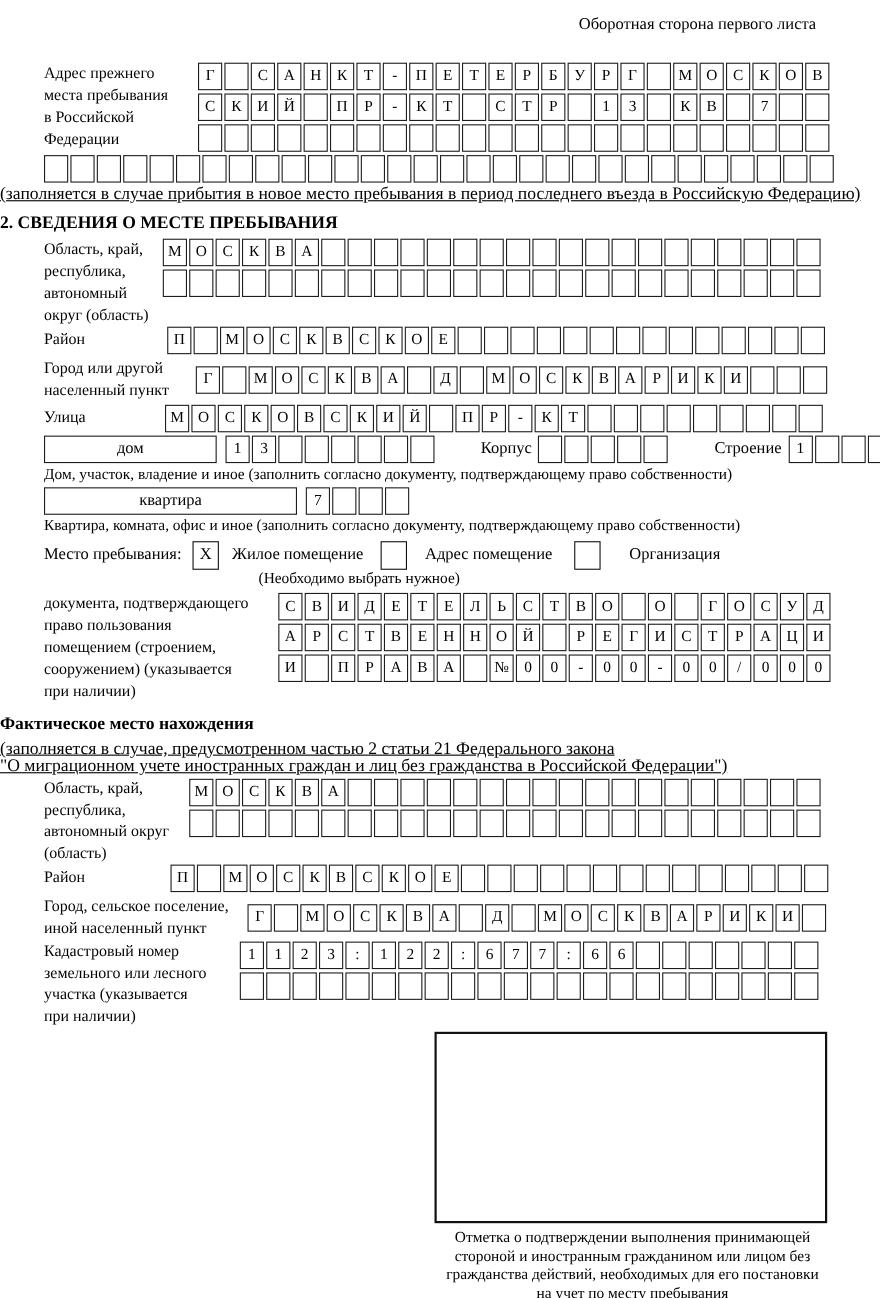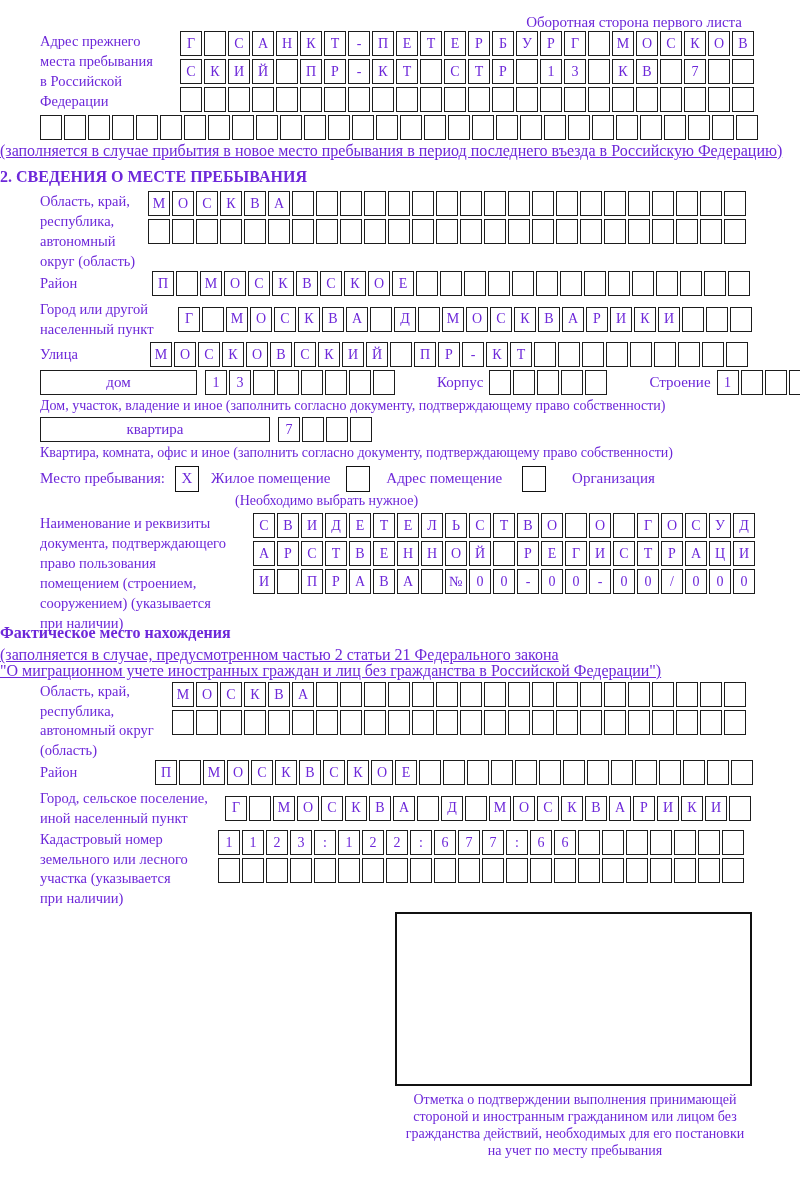--- a/index.html
+++ b/index.html
@@ -1,17 +1,17 @@
 <!DOCTYPE html>
 <html><head>
 <meta charset="utf-8">
 <style>
   html,body{margin:0;padding:0;background:#fff;}
   .page{
-    width:800px;height:1180px;background:#fff;color:#6d28d9;
+    width:800px;height:1180px;background:#fff;color:#000000;
     font-family:"Liberation Serif","DejaVu Serif",serif;
     overflow:hidden;position:relative;box-sizing:border-box;padding-top:14px;
   }
   .hdr{text-align:right;padding-right:58px;font-size:15px;line-height:17px;}
   .group{display:flex;margin-left:40px;align-items:flex-start;}
   .group.vcenter{align-items:center;}
   .lbl{flex:none;font-size:14.5px;line-height:20px;}
   .lbl div{white-space:nowrap;}
   .crow{display:flex;height:25px;margin-bottom:3px;}
   .cell{
@@ -39,21 +39,21 @@
   .h-cap{height:108px;overflow:visible;}
   .lh19 div{line-height:19.5px;}
 </style>
 </head>
 <body>
 
 <div class="page">
 
   <div class="hdr">Оборотная сторона первого листа</div>
 
-  <div class="group" style="">
+  <div class="group" style="margin-top:26px;">
     <div class="lbl" style="width:140px;">
       <div>Адрес прежнего</div>
       <div>места пребывания</div>
       <div>в Российской</div>
       <div>Федерации</div>
     </div>
     <div class="rows">
       <div class="crow">
           <div class="cell">Г</div>
           <div class="cell"></div>
@@ -377,21 +377,20 @@
     <span style="margin-left:12px;">Жилое помещение</span>
     <span class="chk" style="margin-left:16px;"></span>
     <span style="margin-left:16px;">Адрес помещение</span>
     <span class="chk" style="margin-left:20px;"></span>
     <span style="margin-left:26px;">Организация</span>
   </div>
   <div style="margin-left:235px;font-size:14px;line-height:17px;">(Необходимо выбрать нужное)</div>
 
   <div class="group mt4 h-cap">
     <div class="lbl" style="width:213px;">
-      <div>Наименование и реквизиты</div>
       <div>документа, подтверждающего</div>
       <div>право пользования</div>
       <div>помещением (строением,</div>
       <div>сооружением) (указывается</div>
       <div>при наличии)</div>
     </div>
     <div class="rows">
       <div class="crow">
           <div class="cell">С</div>
           <div class="cell">В</div>

